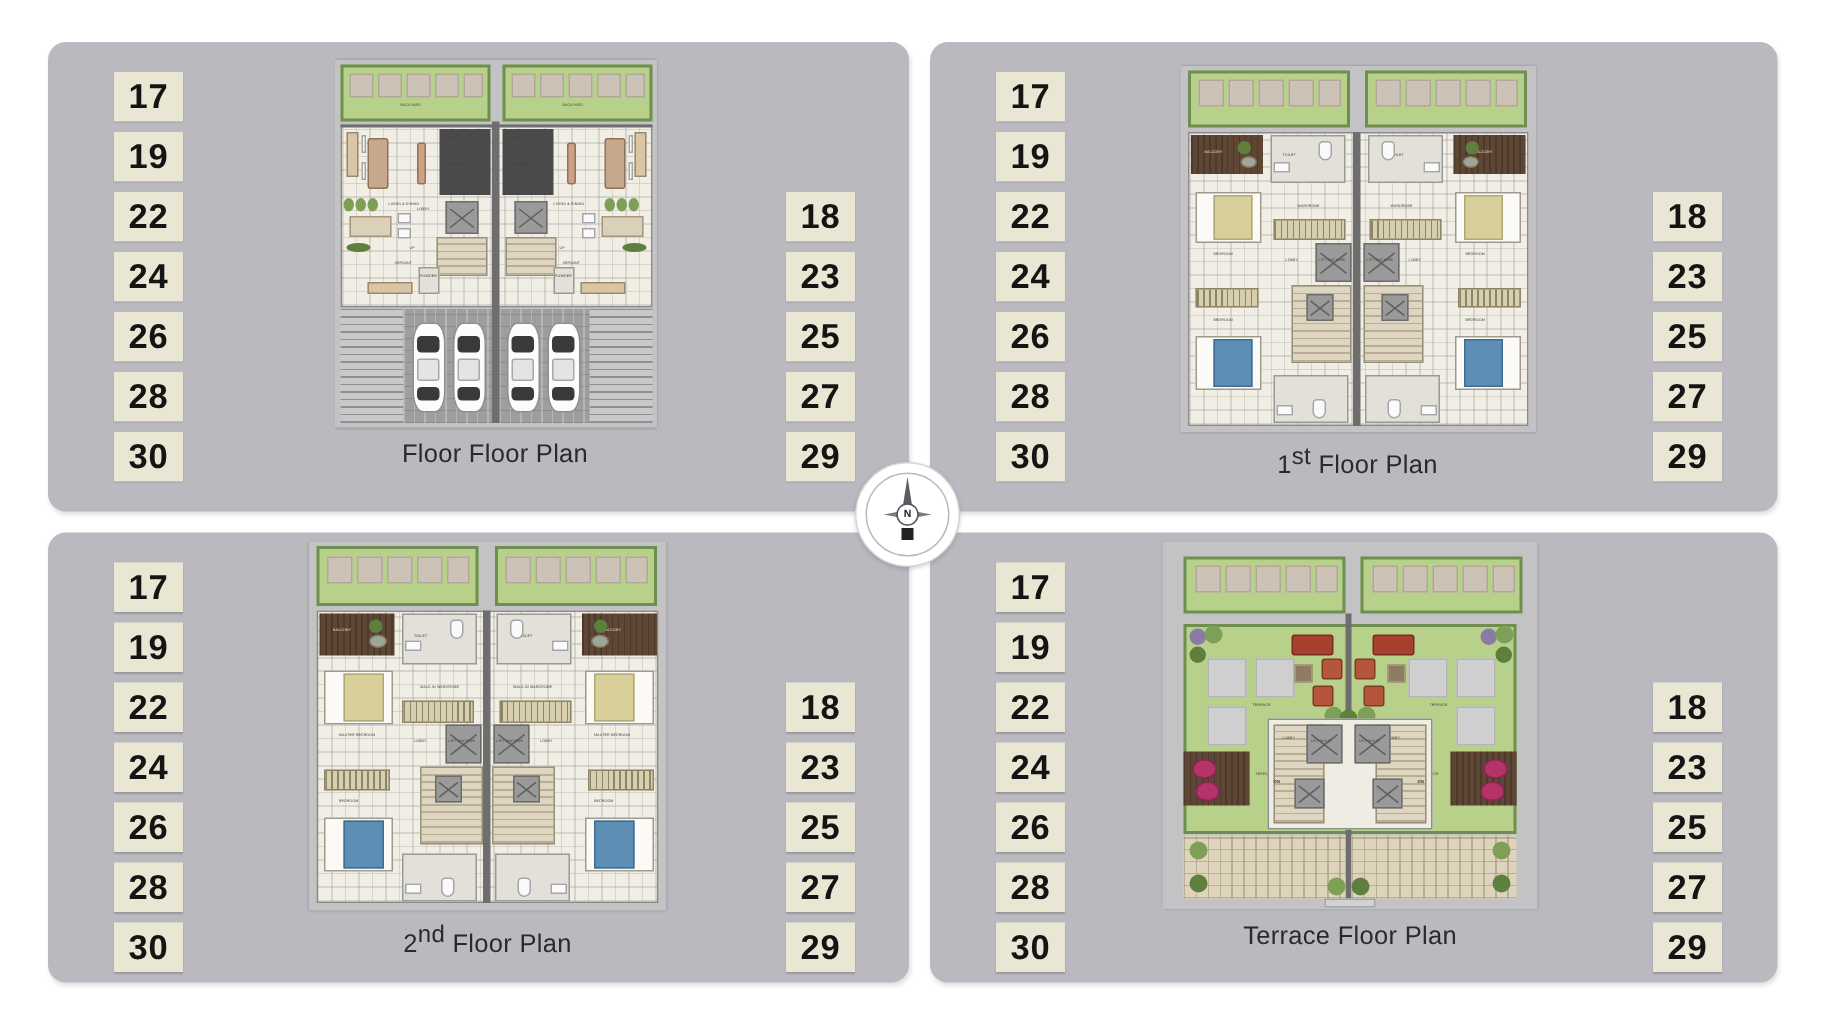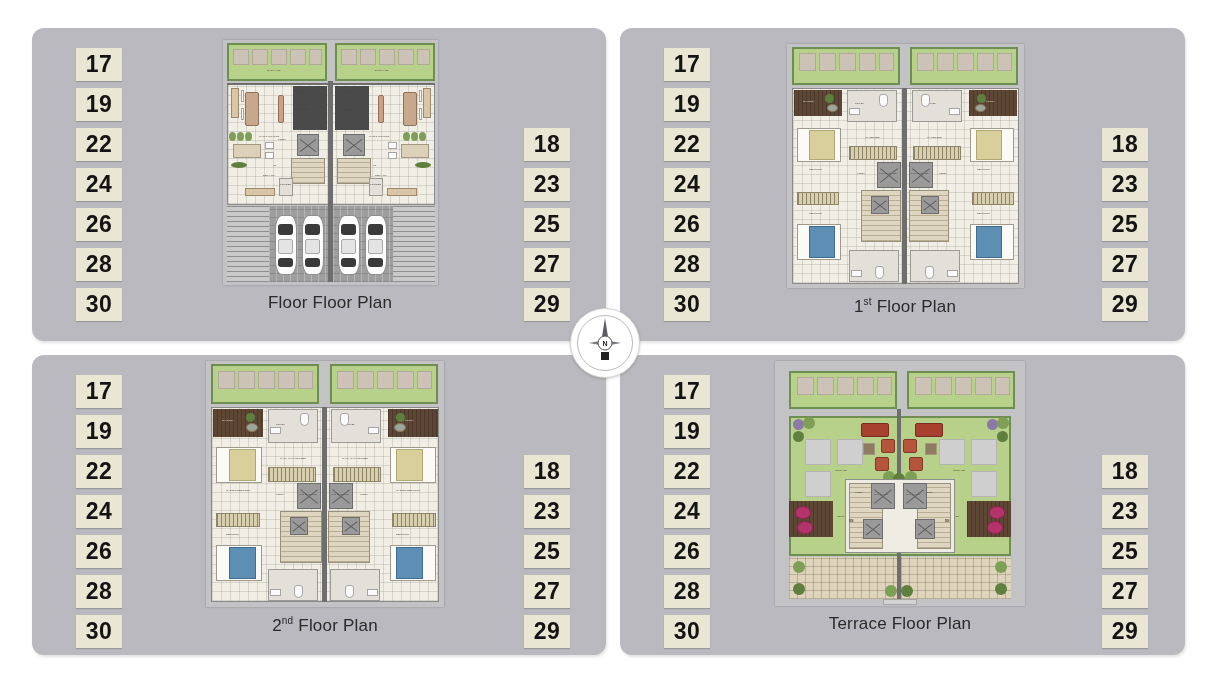--- a/index.html
+++ b/index.html
@@ -45,21 +45,21 @@
         box-shadow:0 0 2px rgba(0,0,0,.25);}
   #plan-ground {width:215px;height:245px;}
   #plan-first  {width:237px;height:244px;}
   #plan-second {width:238px;height:246px;}
   #plan-terrace{width:250px;height:245px;}
 
   .plantitle{
     font-size:17px;color:#2a2a2a;margin-top:8px;white-space:nowrap;
     letter-spacing:.2px;
   }
-  .plantitle sup{font-size:10px;vertical-align:super;}
+  .plantitle sup{font-size:16px;vertical-align:super;}
 
   
   .lawn{position:absolute;background:#b7d08a;border:2px solid #6f8f52;box-sizing:border-box;}
   .stone{position:absolute;background:#cdc2b6;border:1px solid #b2a79b;box-sizing:border-box;}
   .tinytxt{position:absolute;font-size:2.6px;color:#4a4033;letter-spacing:.1px;
            white-space:nowrap;transform:scale(.92);transform-origin:left top;}
   .floorbase{position:absolute;background:#efece4;border:1px solid #8d8d8d;box-sizing:border-box;}
   .wall{position:absolute;background:#6e6e6e;}
   .tilefloor{position:absolute;
     background:

